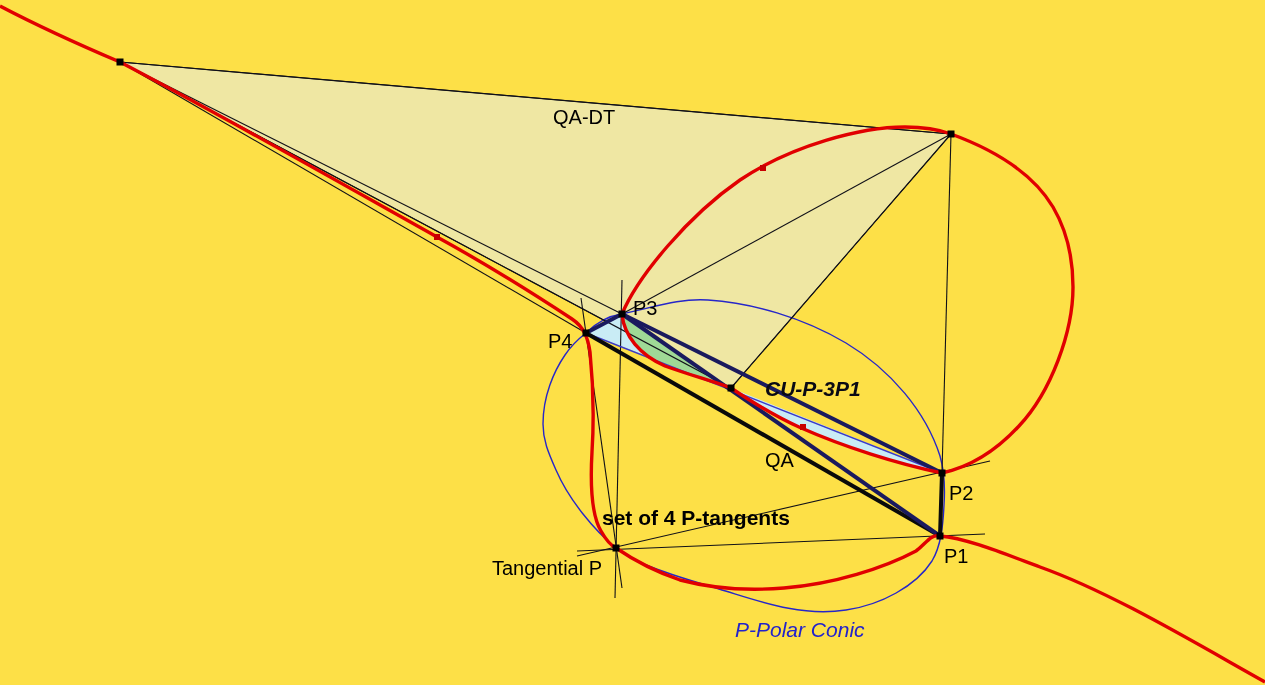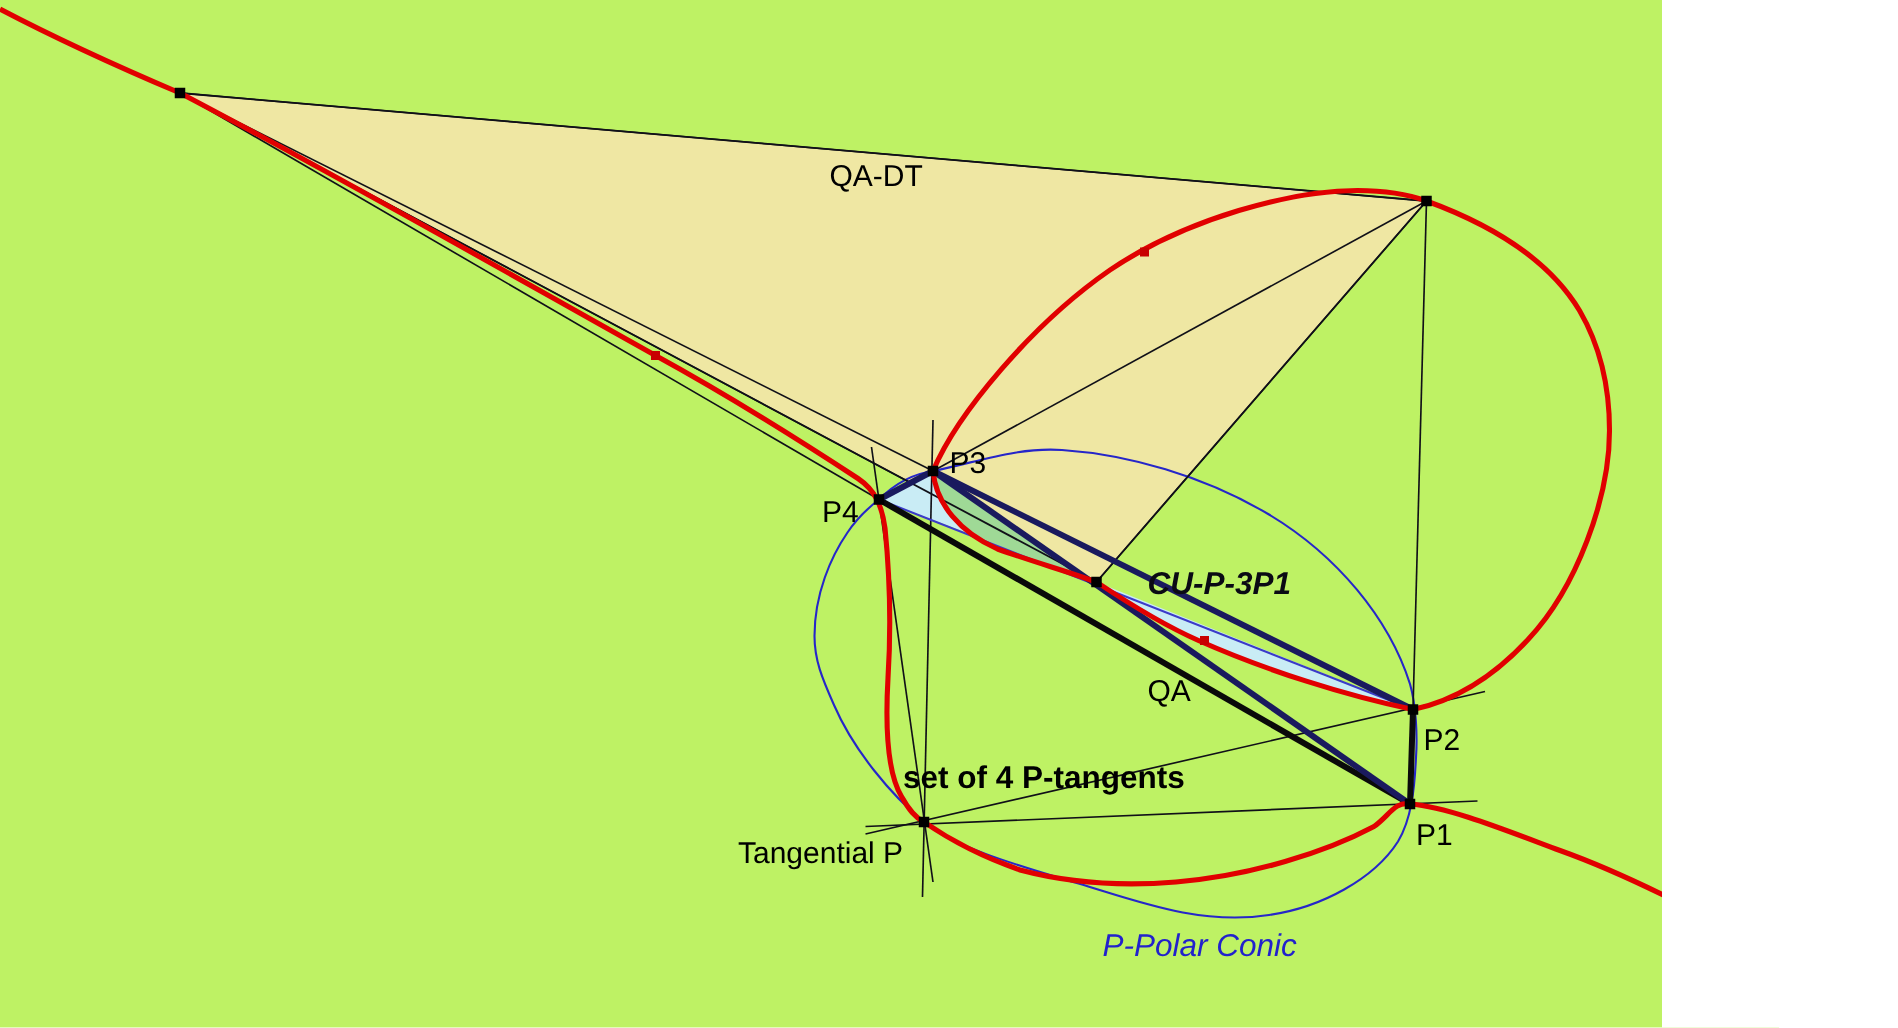--- a/index.html
+++ b/index.html
@@ -1,16 +1,16 @@
 <!DOCTYPE html>
 <html><head>
 <meta charset="utf-8">
 <style>
   html,body{margin:0;padding:0;background:#ffffff;}
-  #canvas-wrap{position:relative;width:1108px;height:685px;background:#bef264;overflow:hidden;
+  #canvas-wrap{position:relative;width:1265px;height:685px;background:#fde047;overflow:hidden;
     font-family:"Liberation Sans", sans-serif;}
   svg{display:block}
   text{font-family:"Liberation Sans", sans-serif;}
 </style>
 </head>
 <body>
 
 <div id="canvas-wrap">
   <svg id="diagram-svg" width="1265" height="685" viewBox="0 0 1265 685" xmlns="http://www.w3.org/2000/svg">
     <g id="layer-fills">

